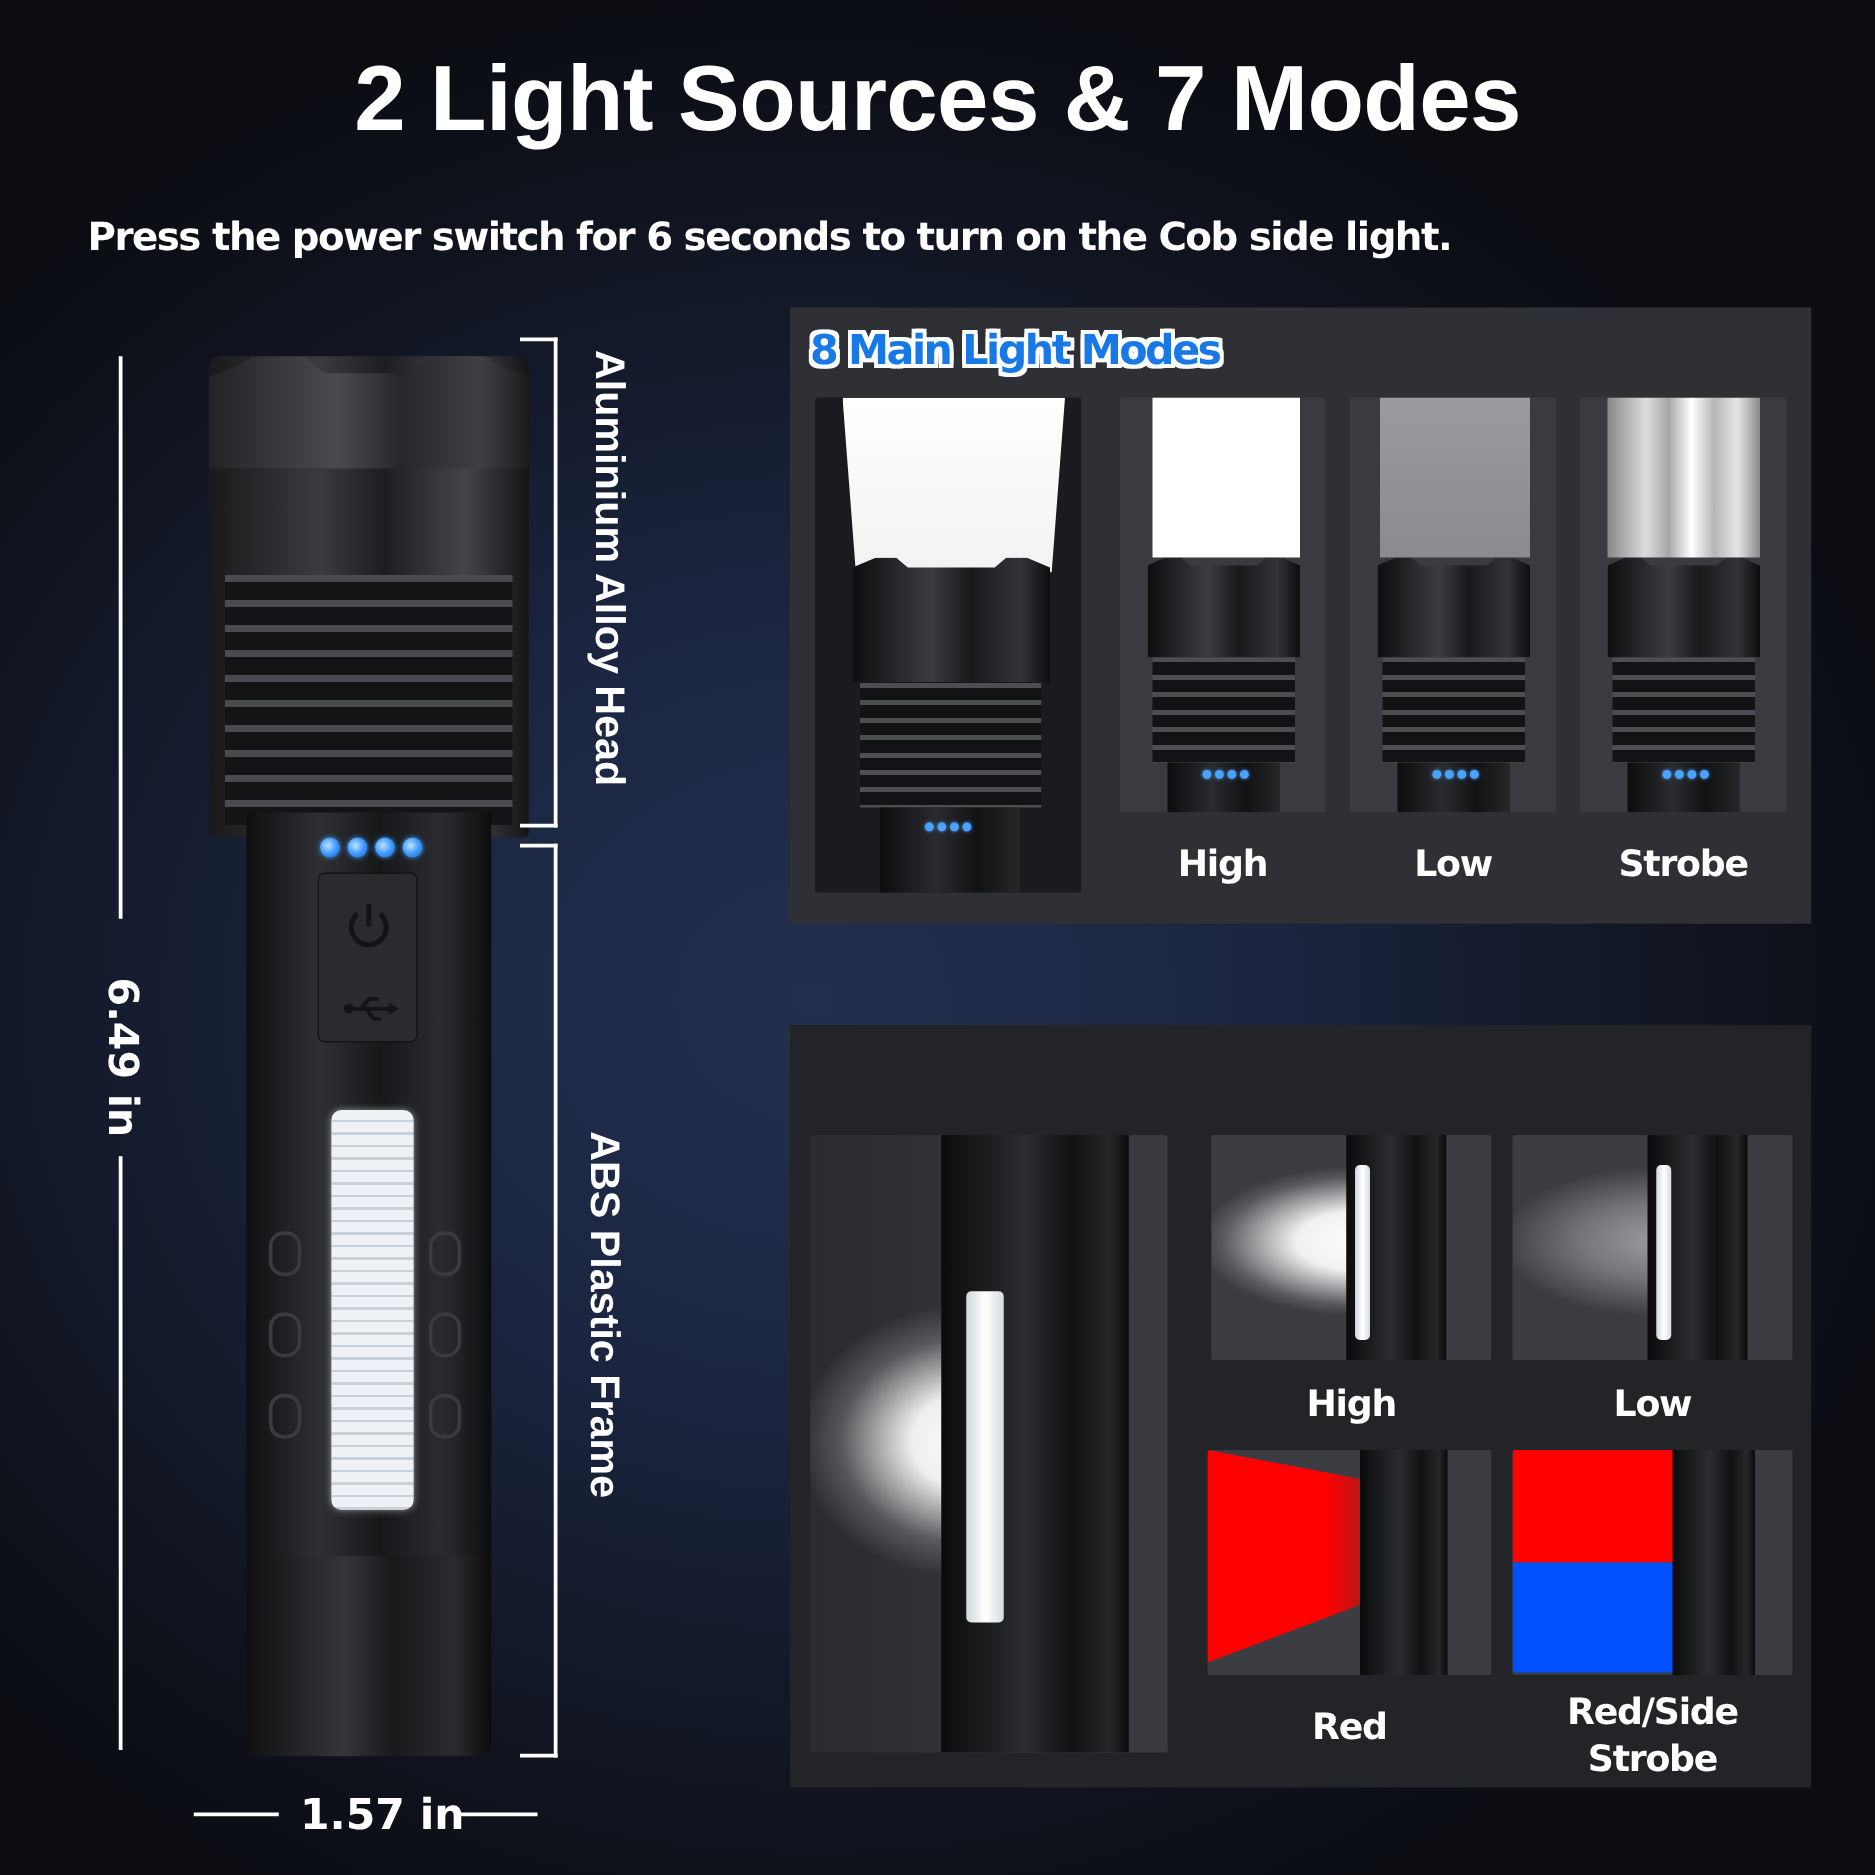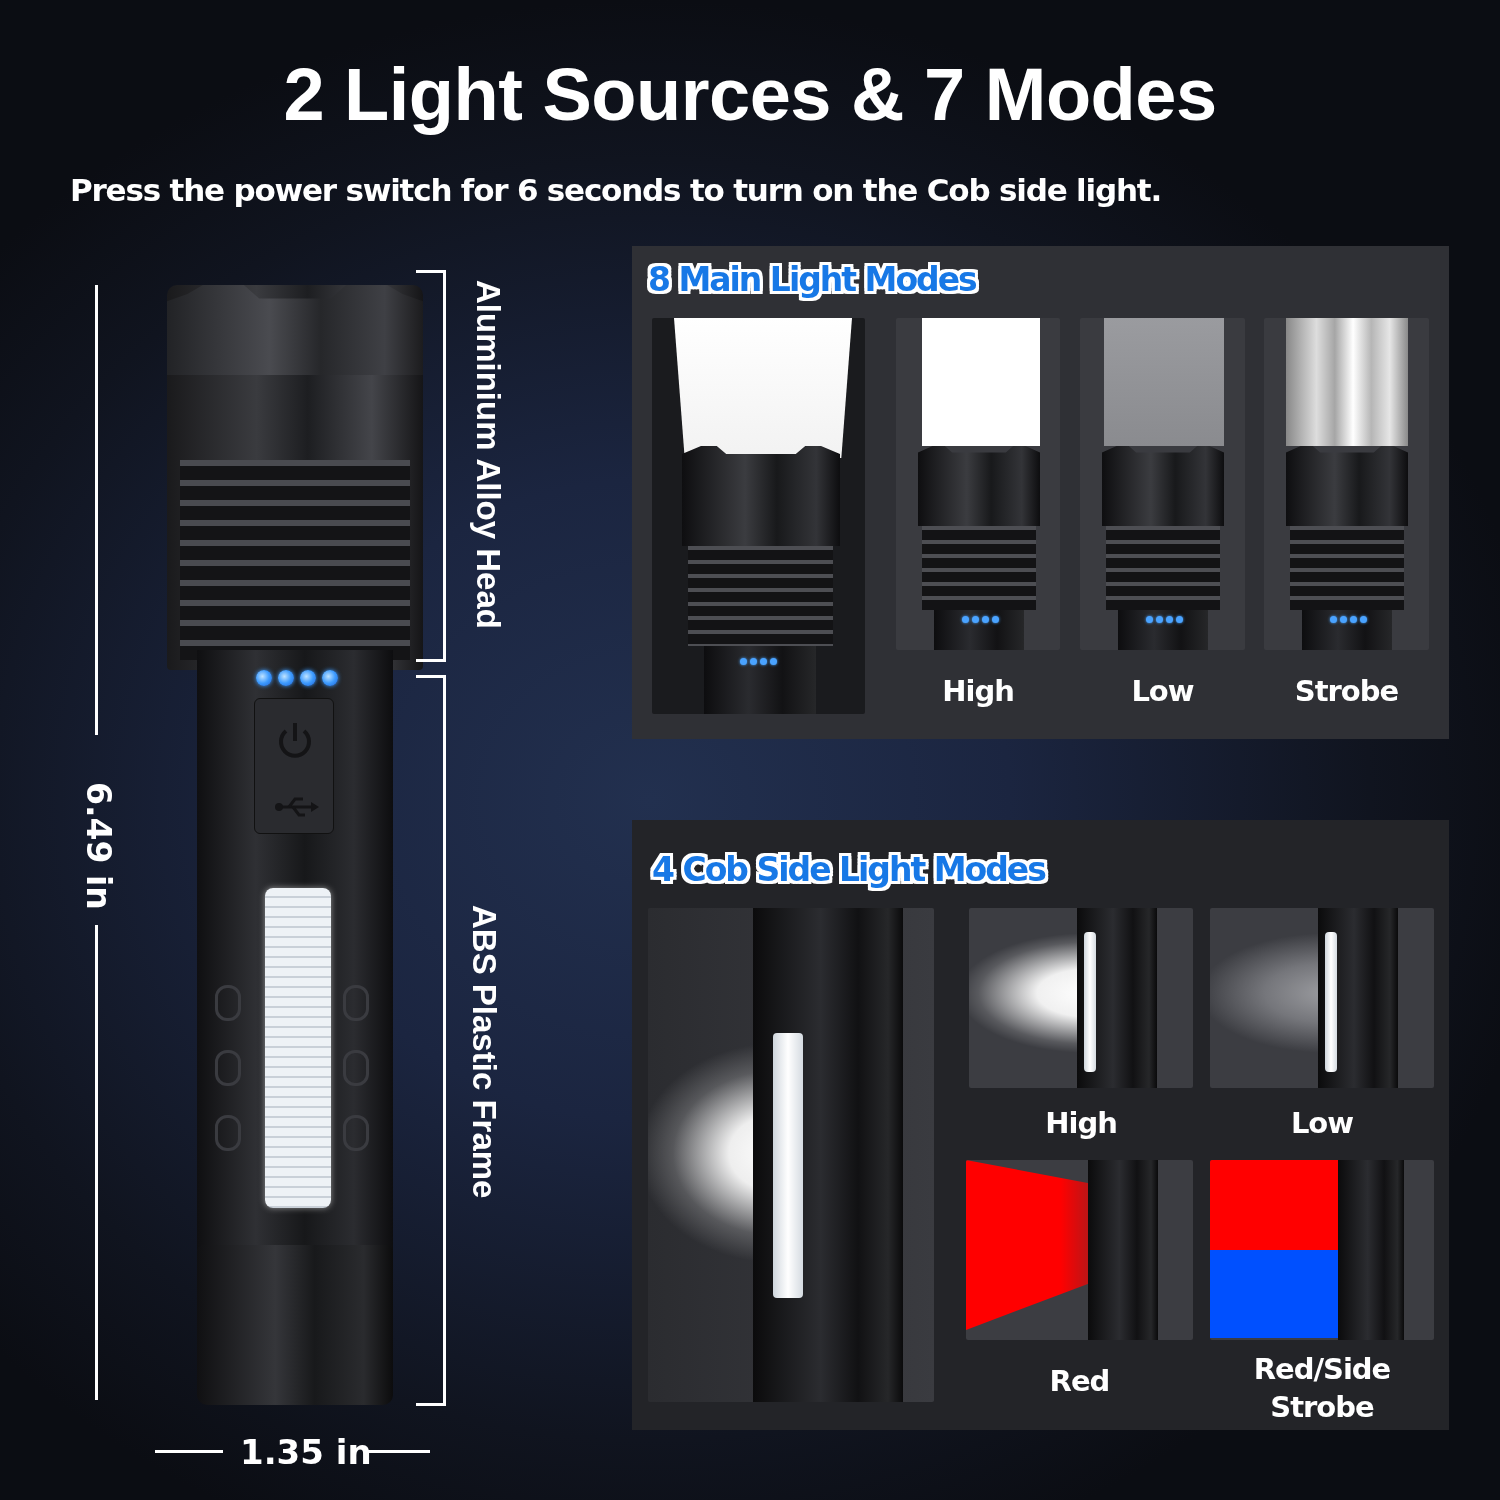--- a/index.html
+++ b/index.html
@@ -7,21 +7,21 @@
   body {
     position: relative;
     font-family: "Liberation Sans", "DejaVu Sans", sans-serif;
     color: #fff;
     background: radial-gradient(ellipse 900px 800px at 650px 800px, #22304f 0%, #1b2540 40%, #10141f 80%, #0b0d13 100%);
   }
   .abs { position: absolute; }
 
   
   .title {
-    left: 0; width: 1500px; top: 52px; text-align: center;
+    left: 0; width: 1500px; top: 36px; text-align: center;
     font-size: 74px; font-weight: bold; letter-spacing: -0.5px;
   }
   .subtitle {
     left: 70px; top: 172px; font-size: 31px; font-weight: bold;
     font-family: "DejaVu Sans", sans-serif; letter-spacing: -1.2px;
   }
 
   
   .vline { background: #fff; width: 3px; }
   .hline { background: #fff; height: 3px; }
@@ -153,21 +153,21 @@
   <div class="abs fl-grip" style="left:343px;top:1115px;"></div>
   <div class="abs fl-tail"></div>
 </div>
 
 <div class="abs vline" style="left:95px;top:285px;height:450px;"></div>
 <div class="abs vline" style="left:95px;top:925px;height:475px;"></div>
 <div class="abs dim-label vertical" style="left:118px;top:782px;">6.49 in</div>
 
 <div class="abs hline" style="left:155px;top:1450px;width:68px;"></div>
 <div class="abs hline" style="left:366px;top:1450px;width:64px;"></div>
-<div class="abs dim-label" style="left:240px;top:1432px;">1.35 in</div>
+<div class="abs dim-label" style="left:240px;top:1432px;">1.57 in</div>
 
 <div class="abs bracket" style="left:416px;top:270px;width:30px;height:392px;"></div>
 <div class="abs vertical" style="left:507px;top:280px;">Aluminium Alloy Head</div>
 <div class="abs bracket" style="left:416px;top:675px;width:30px;height:731px;"></div>
 <div class="abs vertical" style="left:503px;top:905px;">ABS Plastic Frame</div>
 
 <div class="abs panel" style="left:632px;top:246px;width:817px;height:493px;">
   <div class="abs panel-heading" style="left:16px;top:14px;">8 Main Light Modes</div>
 
   <div class="abs mode-card" style="left:20px;top:72px;width:213px;height:396px;background:#1a1b1e;">
@@ -220,21 +220,20 @@
       <span class="mini-led"></span>
         <span class="mini-led"></span>
         <span class="mini-led"></span>
         <span class="mini-led"></span>
     </div>
   </div>
   <div class="mode-label" style="left:632px;top:428px;width:165px;">Strobe</div>
 </div>
 
 <div class="abs panel2" style="left:632px;top:820px;width:817px;height:610px;">
-  <div class="abs panel-heading" style="left:20px;top:30px;">4 Cob Side Light Modes</div>
 
   <div class="abs mode-card" style="left:16px;top:88px;width:286px;height:494px;background:linear-gradient(90deg,#2b2c30,#3a3b40);">
     <div class="beam" style="left:0;top:110px;width:130px;height:270px;background:radial-gradient(ellipse 140px 110px at 130px 135px,#fff 0%,#eee 35%,rgba(255,255,255,0.2) 75%,rgba(255,255,255,0) 100%);"></div>
     <div class="side-torch" style="left:105px;top:0;width:150px;height:494px;"></div>
     <div class="side-cob" style="left:125px;top:125px;width:30px;height:265px;"></div>
   </div>
 
   <div class="abs mode-card" style="left:337px;top:88px;width:224px;height:180px;background:#3c3d42;">
     <div class="beam" style="left:0;top:20px;width:130px;height:130px;background:radial-gradient(ellipse 130px 60px at 120px 65px,#fff 0%,#f0f0f0 40%,rgba(255,255,255,0.15) 85%,rgba(255,255,255,0) 100%);"></div>
     <div class="side-torch" style="left:108px;top:0;width:80px;height:180px;"></div>

